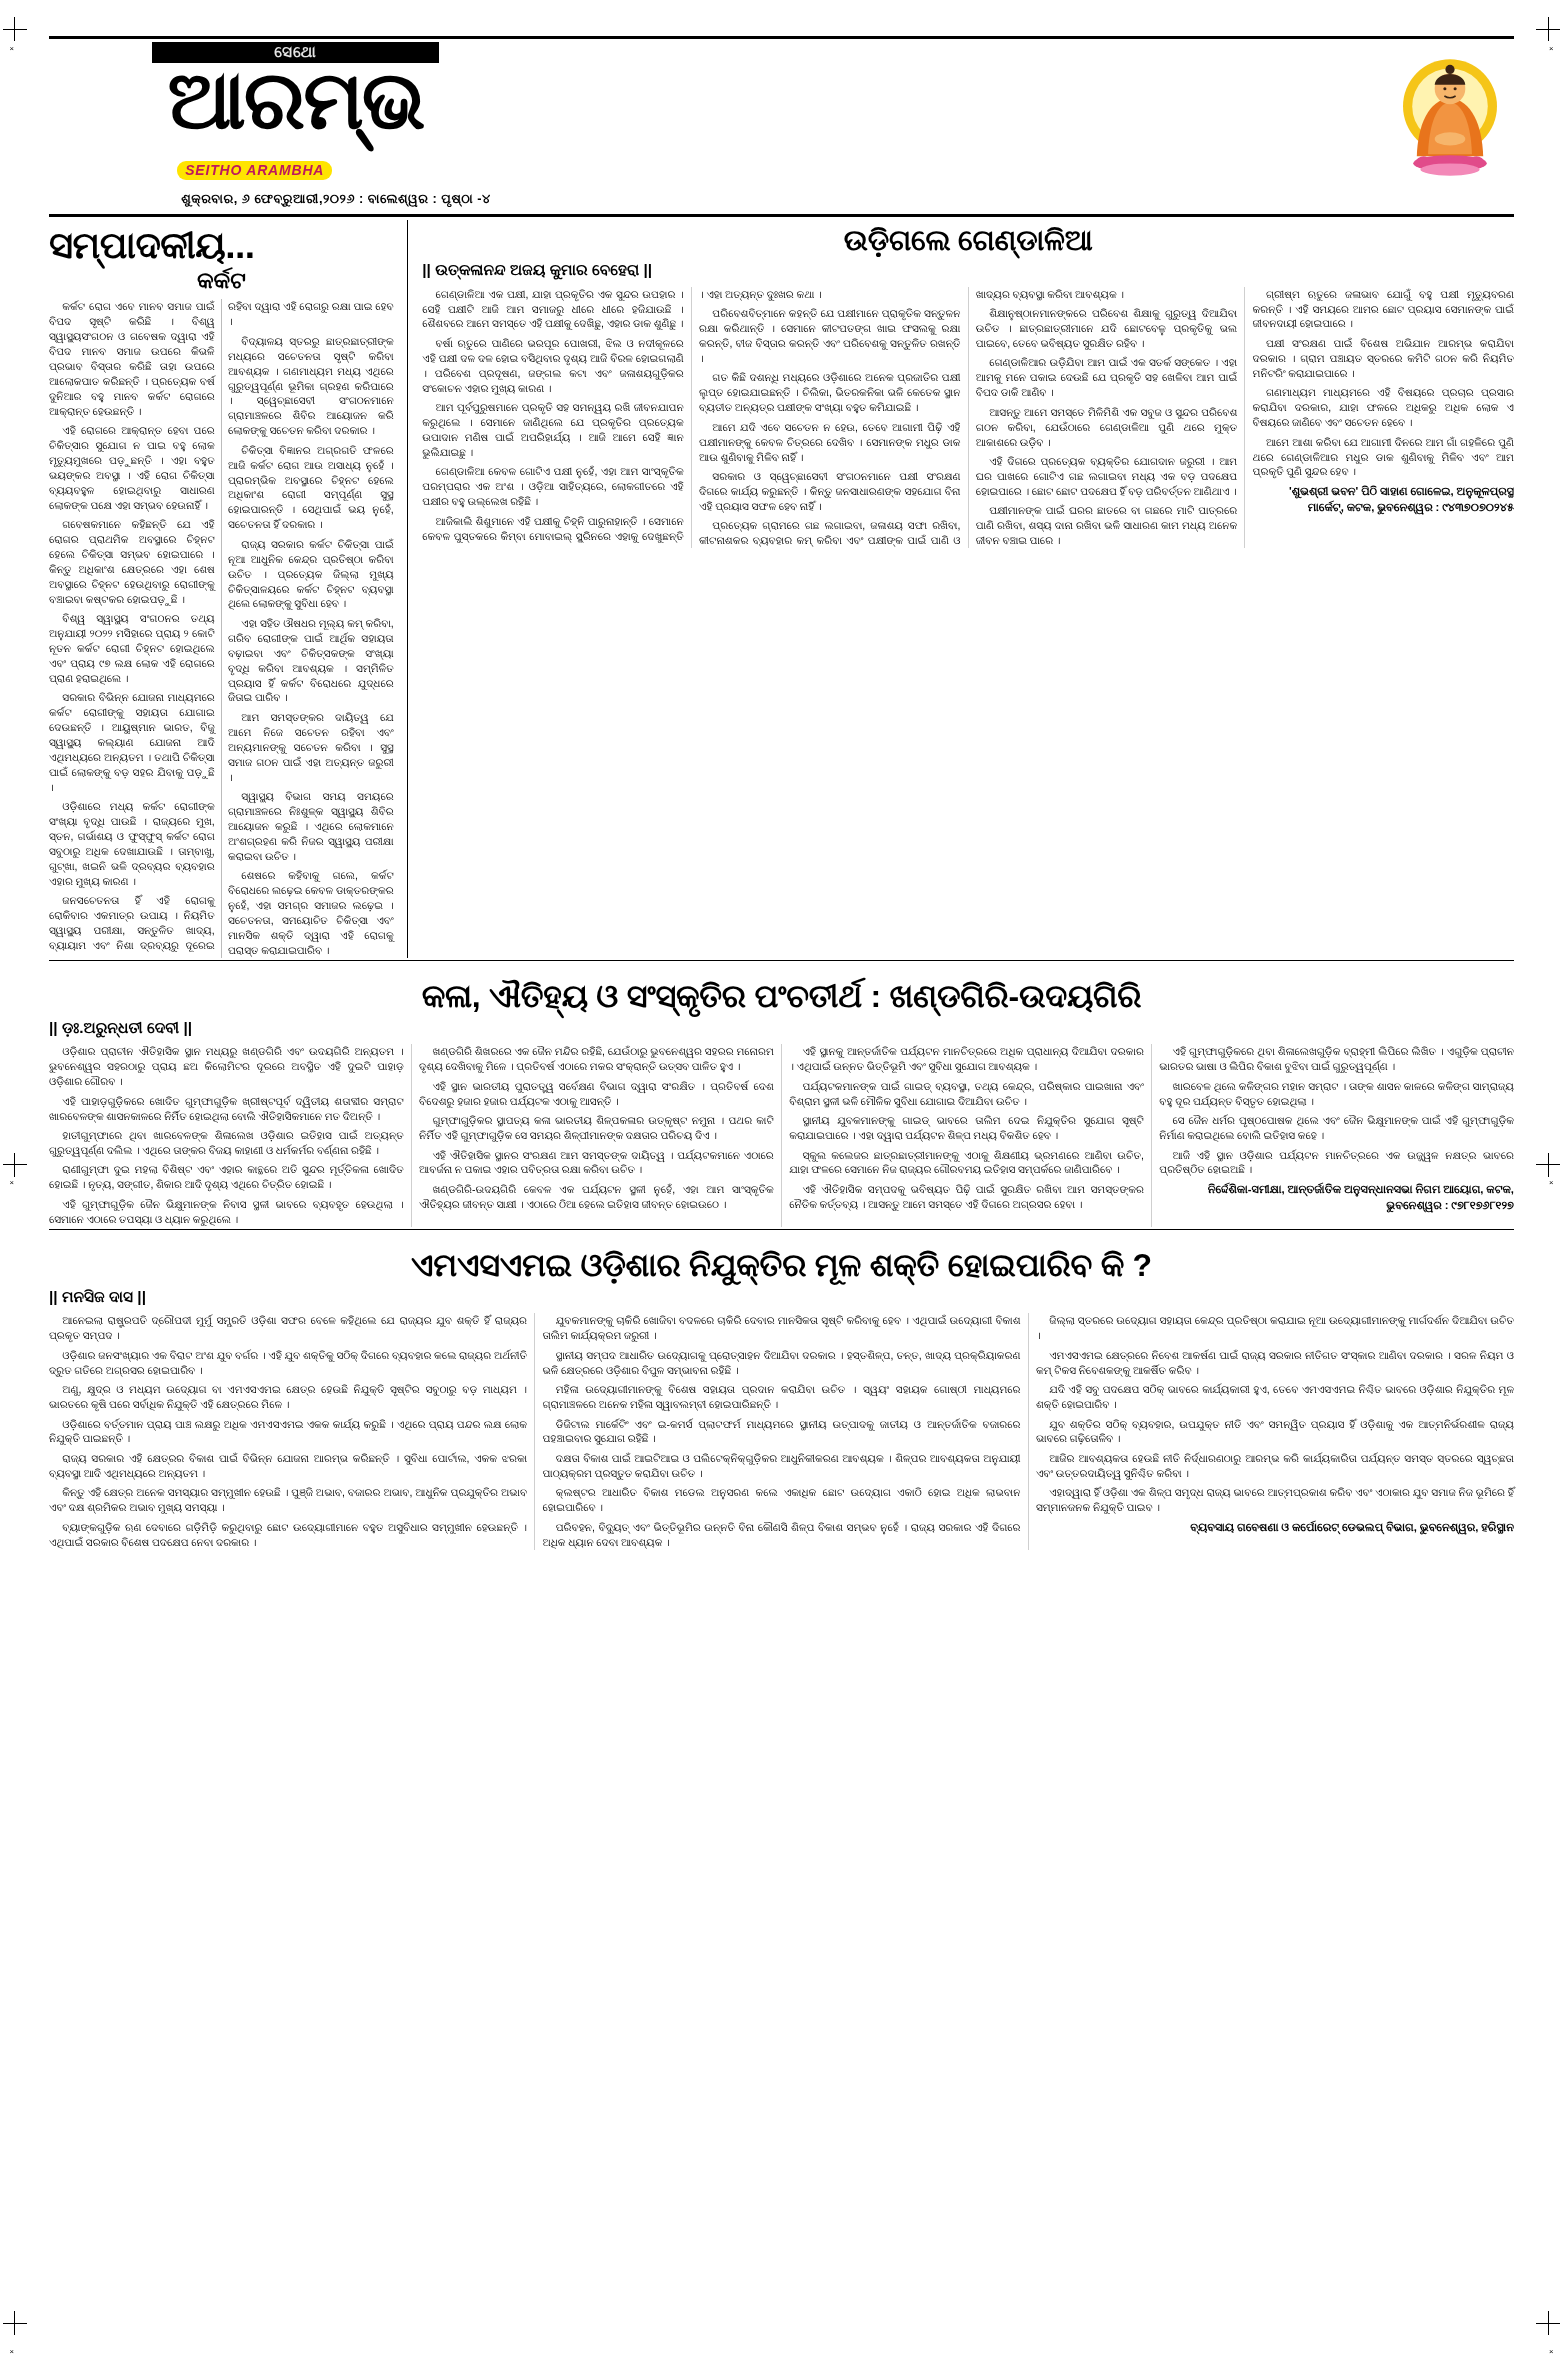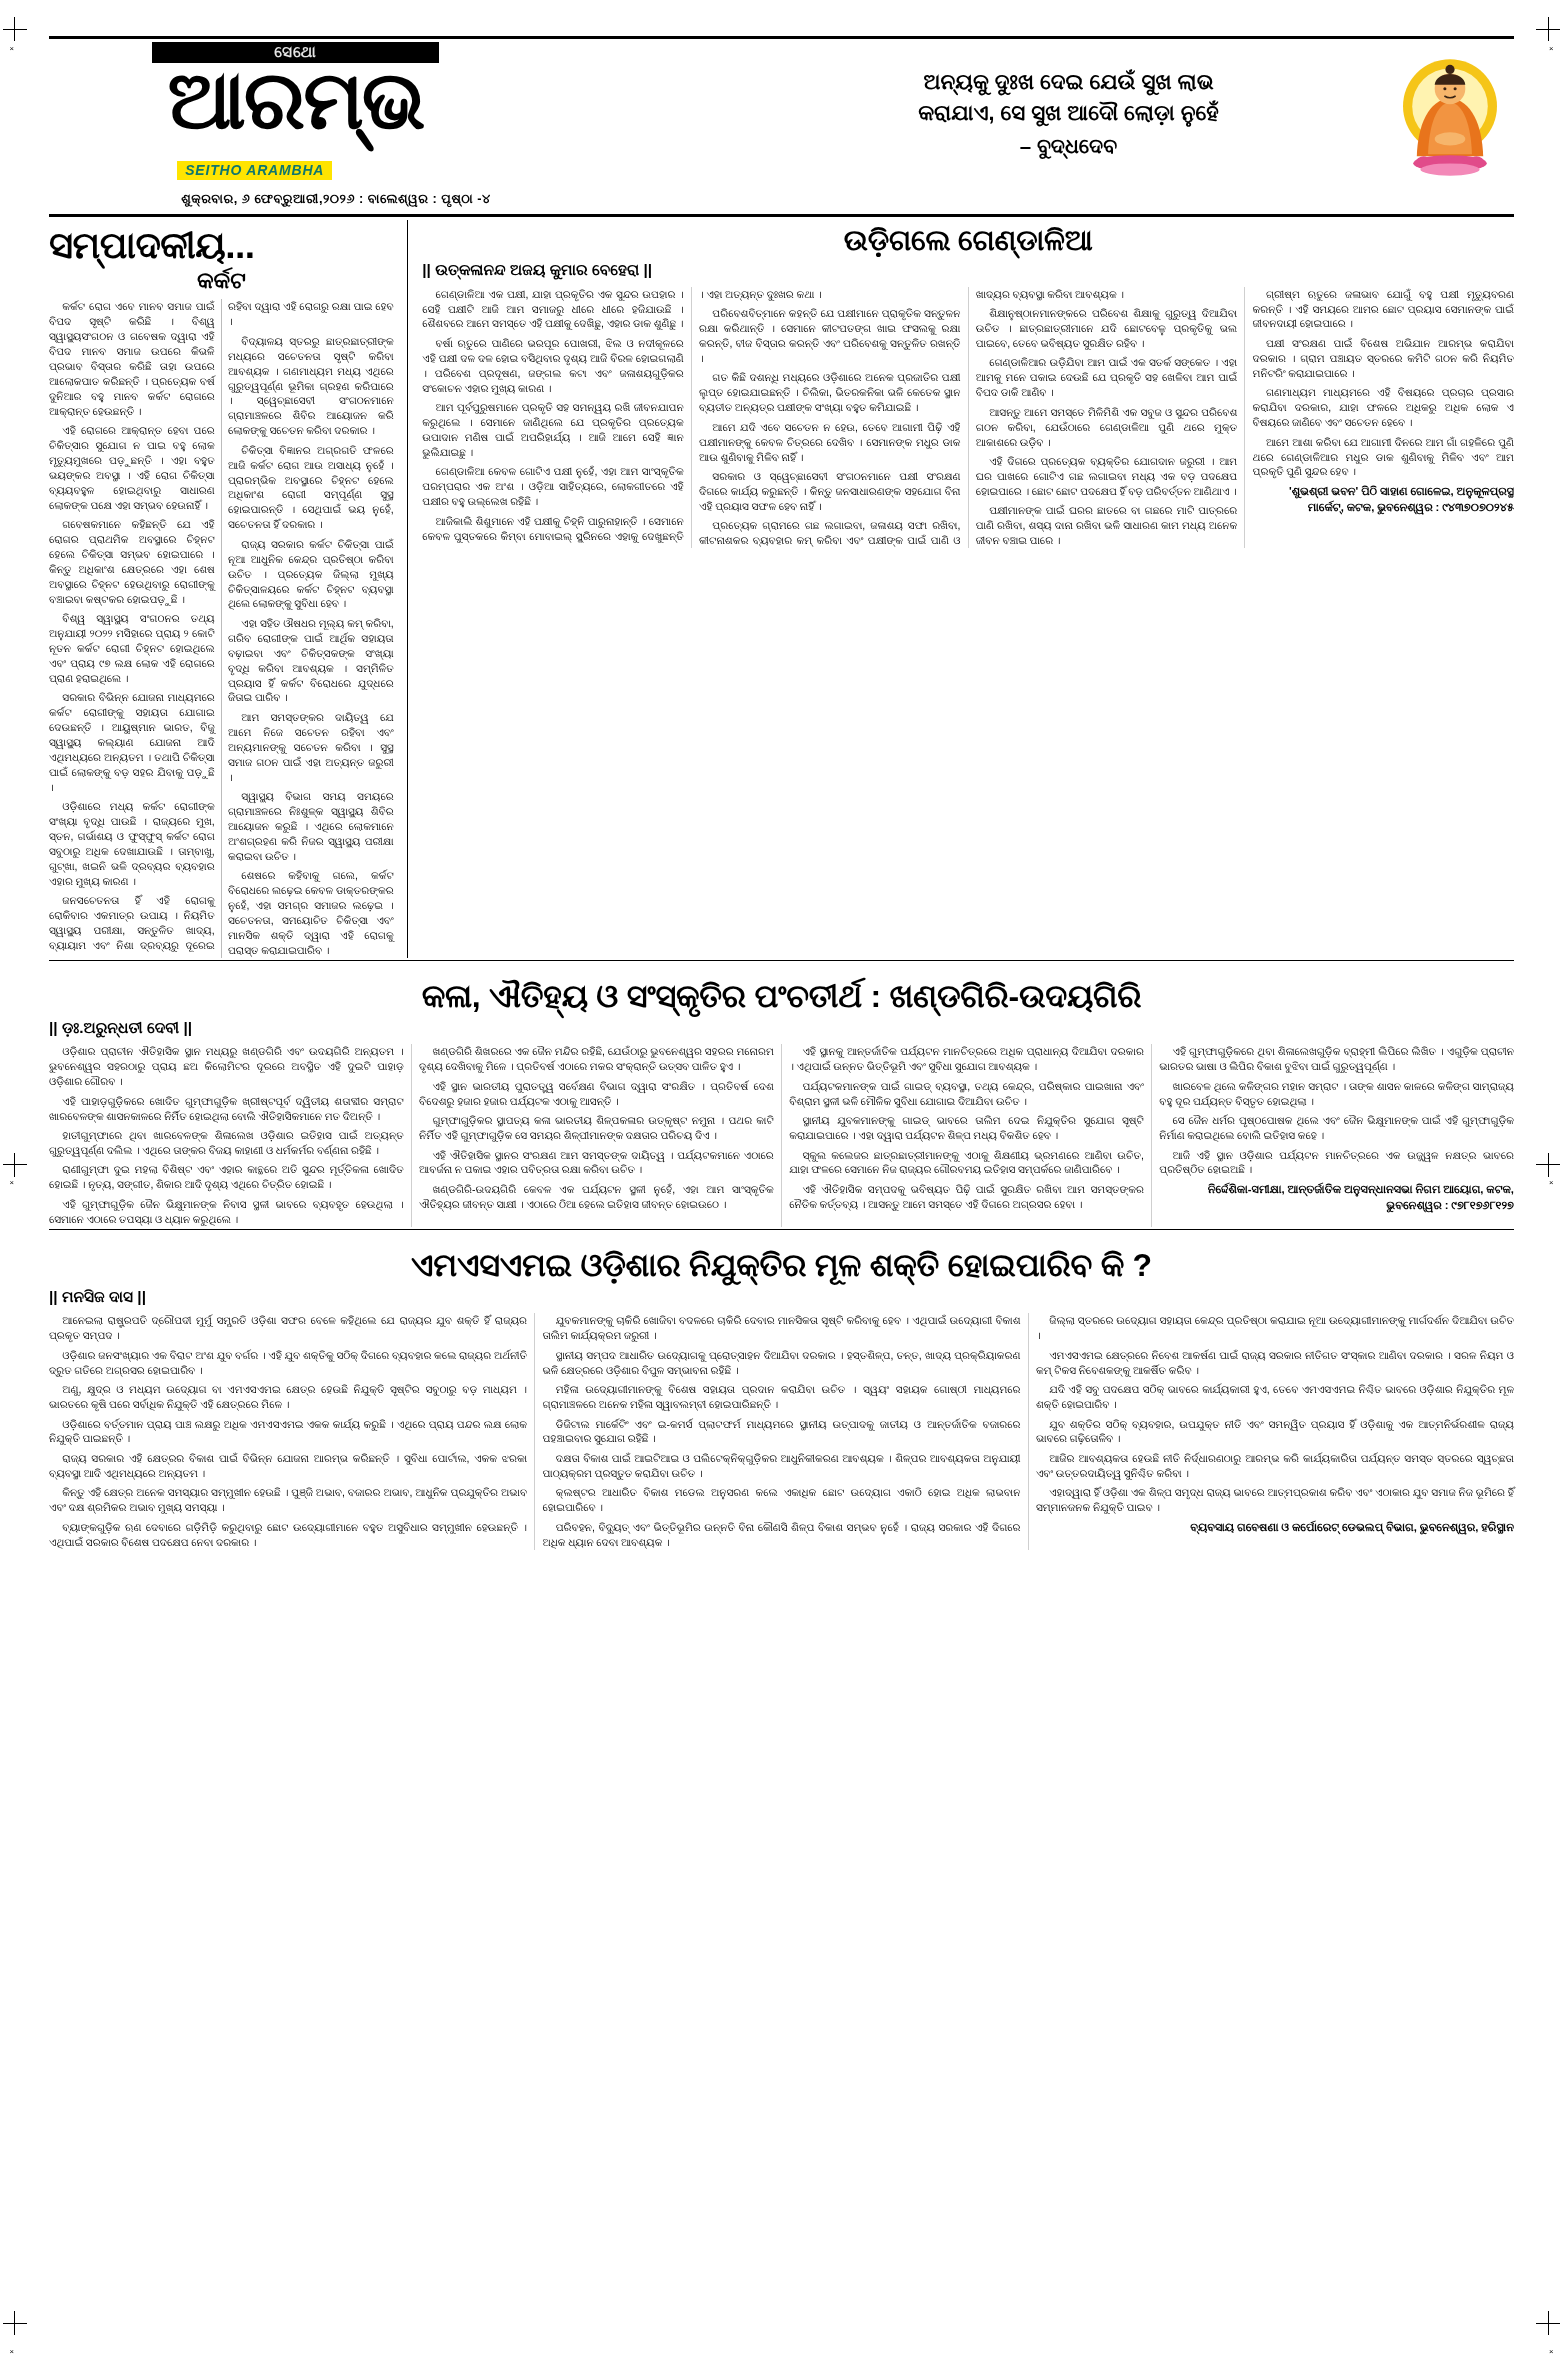--- a/index.html
+++ b/index.html
@@ -106,28 +106,28 @@
     text-align: center;
     width: 359px;
     margin-left: 36px;
     letter-spacing: -2px;
   }
   .logo-latin {
     position: absolute;
     left: 128px;
     top: 119px;
     background: #ffe400;
-    color: #0f766e;
+    color: #be185d;
     font-family: "Liberation Sans", sans-serif;
     font-weight: bold;
     font-style: italic;
     font-size: 14px;
     letter-spacing: 0.8px;
     padding: 1px 8.2px 2px;
-    border-radius: 0;
+    border-radius: 9px;
     white-space: nowrap;
   }
   .dateline {
     position: absolute;
     left: 0;
     top: 149px;
     width: 574px;
     text-align: center;
     font-family: "Liberation Sans", sans-serif;
     font-size: 12.8px;
@@ -276,25 +276,20 @@
     <div class="masthead">
 
       <div class="masthead-left">
         <div class="seitho-tag">ସେଥୋ</div>
         <div class="logo-word">ଆରମ୍ଭ</div>
         <div class="logo-latin">SEITHO ARAMBHA</div>
         <div class="dateline">ଶୁକ୍ରବାର, ୬ ଫେବ୍ରୁଆରୀ,୨୦୨୬ : ବାଲେଶ୍ୱର : ପୃଷ୍ଠା -୪</div>
       </div>
 
       <div class="masthead-right">
-        <div class="quote-block">
-          <div>ଅନ୍ୟକୁ ଦୁଃଖ ଦେଇ ଯେଉଁ ସୁଖ ଲାଭ</div>
-          <div>କରାଯାଏ, ସେ ସୁଖ ଆଦୌ ଲୋଡ଼ା ନୁହେଁ</div>
-          <div class="quote-attrib">– ବୁଦ୍ଧଦେବ</div>
-        </div>
 
         <svg class="buddha-art" viewBox="0 0 230 280">
           <circle cx="115" cy="112" r="92" fill="#f5c518"></circle>
           <circle cx="115" cy="112" r="74" fill="#fff3b0"></circle>
           <g>
 
             <path d="M115 96 C 72 100 52 150 50 210 L180 210 C178 150 158 100 115 96 Z" fill="#e8741c"></path>
             <path d="M115 104 C 88 108 74 150 72 206 L158 206 C156 150 142 108 115 104 Z" fill="#f29441"></path>
 
             <circle cx="115" cy="78" r="30" fill="#f6b56b"></circle>

